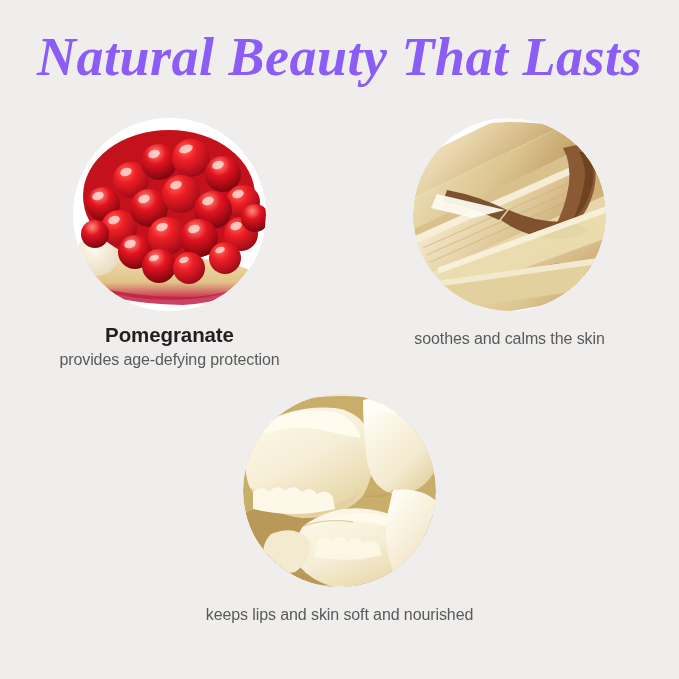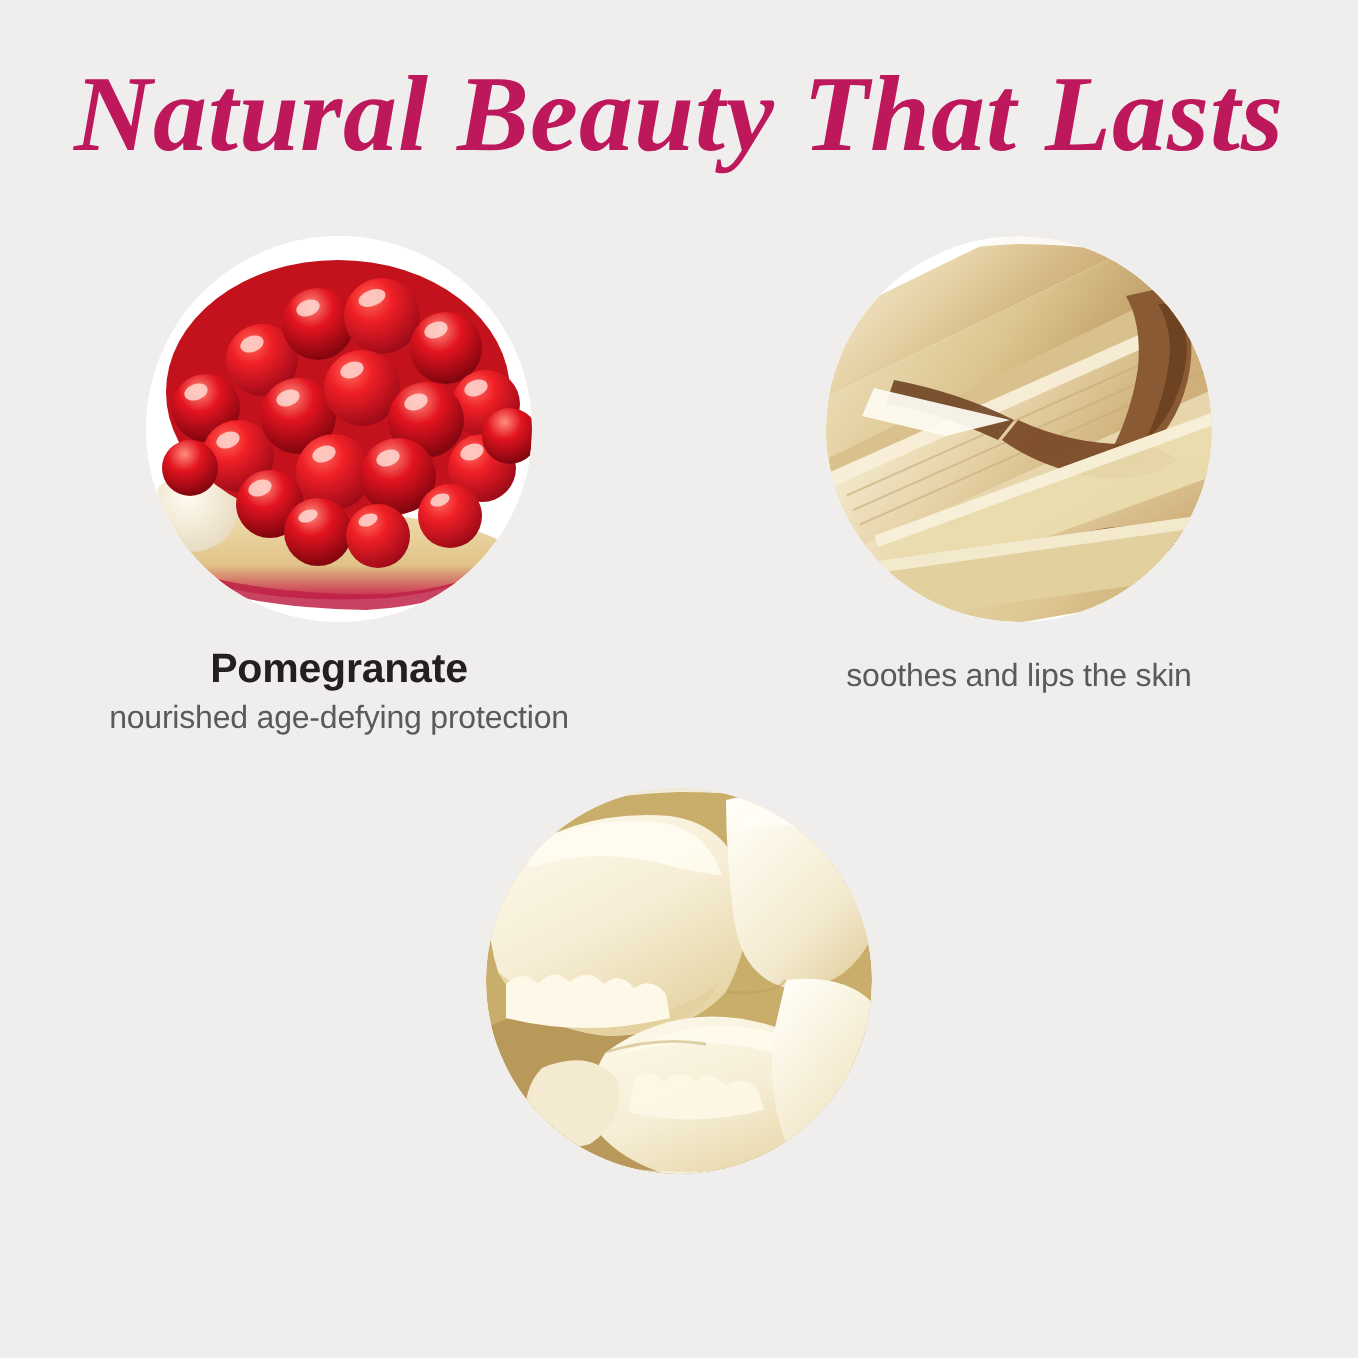--- a/index.html
+++ b/index.html
@@ -20,21 +20,21 @@
     position: absolute;
     top: 26px;
     left: 0;
     width: 679px;
     text-align: center;
     font-family: "Liberation Serif", "DejaVu Serif", serif;
     font-style: italic;
     font-weight: 700;
     font-size: 54px;
     letter-spacing: 0.5px;
-    color: #be185d;
+    color: #8b5cf6;
     white-space: nowrap;
   }
 
   
   .cards {
     position: absolute;
     top: 118px;
     left: 0;
     width: 679px;
   }
@@ -177,21 +177,21 @@
             </g>
 
             <path d="M0 0 H193 V34 Q150 8 96 6 Q40 8 0 40 Z" fill="#ffffff" opacity="0.92"></path>
             <path d="M0 0 H60 Q20 26 0 70 Z" fill="#ffffff" opacity="0.8"></path>
             <path d="M193 0 H140 Q176 24 193 64 Z" fill="#ffffff" opacity="0.8"></path>
           </g>
         </svg>
       </div>
       <div class="caption">
         <div class="ing-name">Pomegranate</div>
-        <div class="ing-desc">nourished age-defying protection</div>
+        <div class="ing-desc">provides age-defying protection</div>
       </div>
     </div>
 
     <div class="card">
       <div class="media">
         <svg viewBox="0 0 193 193" xmlns="http://www.w3.org/2000/svg">
           <defs>
             <linearGradient id="wood1" x1="0" y1="0" x2="1" y2="0.4">
               <stop offset="0%" stop-color="#f6ecd2"></stop>
               <stop offset="50%" stop-color="#e5d2a6"></stop>
@@ -255,21 +255,21 @@
             <path d="M24 76 L92 92 L60 100 L18 90 Z" fill="#fdfaf0" opacity="0.95"></path>
 
             <path d="M0 0 H193 V22 Q150 4 96 4 Q40 6 0 28 Z" fill="#ffffff" opacity="0.9"></path>
             <path d="M0 0 H48 Q14 24 0 62 Z" fill="#ffffff" opacity="0.85"></path>
             <path d="M193 0 H150 Q180 20 193 54 Z" fill="#ffffff" opacity="0.85"></path>
             <path d="M0 193 H46 Q14 172 0 138 Z" fill="#ffffff" opacity="0.5"></path>
           </g>
         </svg>
       </div>
       <div class="caption">
-        <div class="ing-desc">soothes and lips the skin</div>
+        <div class="ing-desc">soothes and calms the skin</div>
       </div>
     </div>
 
   </div>
 
   <div class="row row-2">
 
     <div class="card">
       <div class="media">
         <svg viewBox="0 0 193 193" xmlns="http://www.w3.org/2000/svg">
@@ -327,17 +327,18 @@
               <path d="M120 102 Q144 104 150 96"></path>
               <path d="M60 132 Q86 124 110 128"></path>
             </g>
 
             <path d="M0 0 H193 V16 Q150 2 96 2 Q40 4 0 22 Z" fill="#ffffff" opacity="0.75"></path>
             <path d="M0 193 H193 V178 Q150 192 96 192 Q40 190 0 172 Z" fill="#ffffff" opacity="0.55"></path>
           </g>
         </svg>
       </div>
       <div class="caption">
+        <div class="ing-desc">keeps lips and skin soft and nourished</div>
       </div>
     </div>
 
   </div>
 </div>
 
 </body></html>

